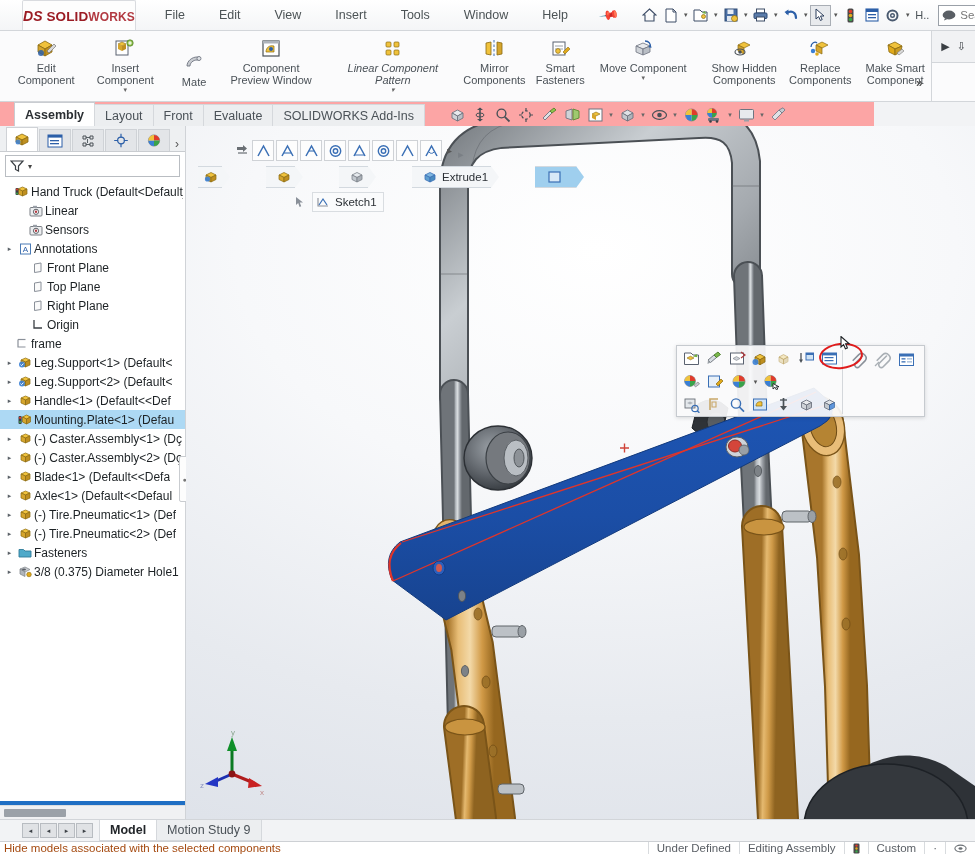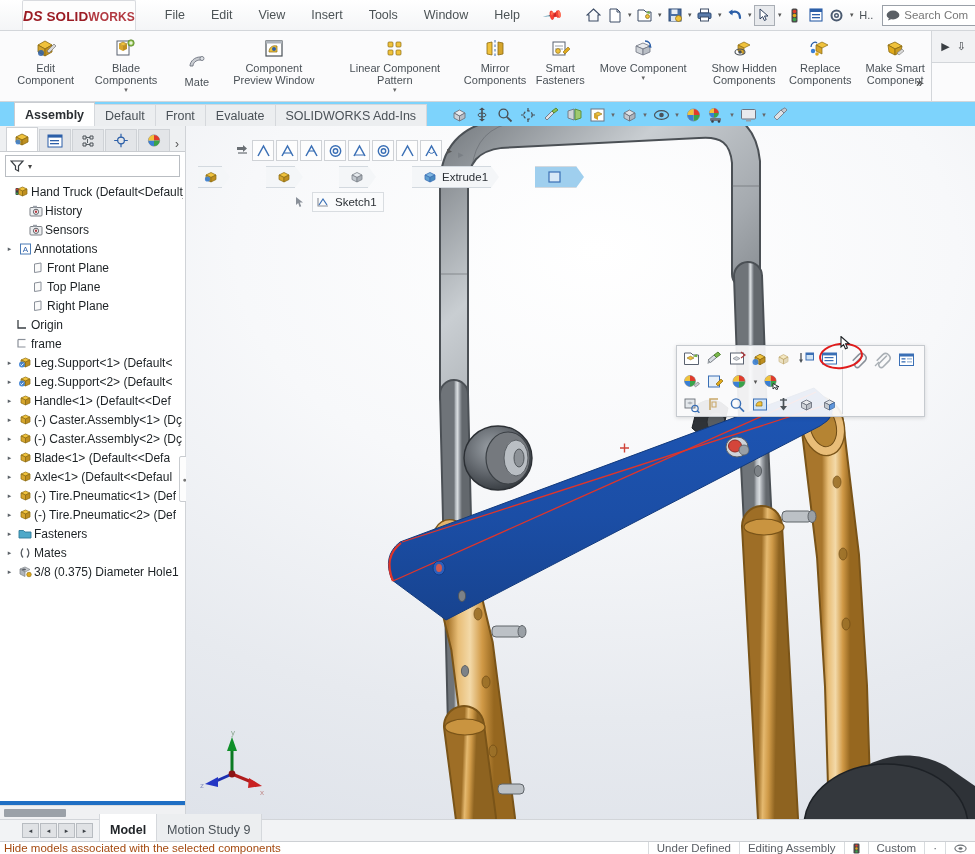--- a/index.html
+++ b/index.html
@@ -30,21 +30,21 @@
     border: 1px solid #d9dbdf; border-bottom: none;
     border-radius: 2px 2px 0 0;
     display: flex; align-items: center; justify-content: center;
   }
   .logo-txt {
     font-size: 13.5px; font-weight: bold; color: #9b1c24;
     letter-spacing: .1px; white-space: nowrap;
   }
   .logo-txt .ds { font-style: italic; font-size: 14px; }
   .logo-txt .wk { color: #b23a42; font-size: 12px; }
-  .menu { display: flex; align-items: center; margin-left: 20px; gap: 8px; justify-content: space-between; }
+  .menu { display: flex; align-items: center; margin-left: 20px; gap: 16px; justify-content: space-between; }
   .menu-item {
     font-size: 12.5px; color: #4c5356; padding: 3px 9px;
     cursor: default; white-space: nowrap;
   }
   .pin-icon { margin-left: 8px; color: #2a6bb5; font-size: 13px; transform: rotate(35deg); }
   .tb-sep { width: 1px; height: 19px; background: #cdd1d6; margin: 0 7px; }
   .tb-icons { display: flex; align-items: center; margin-left: 8px; gap: 0px; }
   .ticon {
     width: 21px; height: 21px; display: flex; align-items: center;
     justify-content: center; font-size: 13px; color: #3d4c66;
@@ -93,22 +93,22 @@
     position: absolute; top: 63px; left: 932px; width: 43px; height: 39px;
     background: #fbfbfc; border-bottom: 1px solid #d3d6da;
   }
   .chev-dbl {
     position: absolute; top: 76px; left: 916px;
     font-size: 12px; color: #555; font-weight: bold;
   }
 
   
   .tabrow {
-    position: absolute; top: 102px; left: 0; width: 975px; height: 24px;
-    background: #7dd3fc; display: flex; align-items: flex-end;
+    position: absolute; top: 102px; left: 0; width: 874px; height: 24px;
+    background: #fca5a5; display: flex; align-items: flex-end;
   }
   .cadtab {
     height: 22px; padding: 0 10px; display: flex; align-items: center;
     font-size: 12.5px; color: #4a5157; background: #eceef0;
     border: 1px solid #d5d8dc; border-bottom: none; margin-right: -1px;
   }
   .cadtab.active {
     background: #ffffff; color: #2b2f33; font-weight: bold;
     border-color: #c9ccd1; height: 24px;
   }
@@ -246,21 +246,21 @@
     background: #f2f3f5; border-top: 1px solid #d2d5d9;
     display: flex; align-items: center;
   }
   .navbtns { display: flex; align-items: center; margin-left: 22px; gap: 1px; }
   .navb {
     width: 17px; height: 15px; background: #e0e2e5; border: 1px solid #b8bcc1;
     display: flex; align-items: center; justify-content: center;
     font-size: 7px; color: #3d4247;
   }
   .btab {
-    height: 21px; padding: 16px 10px; display: flex; align-items: center;
+    height: 21px; padding: 4px 10px; display: flex; align-items: center;
     font-size: 12.5px; color: #4a5157; background: #eceef0;
     border: 1px solid #d5d8dc; border-top: none; margin-right: -1px;
   }
   .btab.active { background: #fff; color: #22262a; font-weight: bold; }
   .statusbar {
     position: absolute; top: 841px; left: 0; width: 975px; height: 13px;
     background: #ffffff; border-top: 1px solid #cdd0d4;
     display: flex; align-items: center;
   }
   .status-left { font-size: 11.5px; color: #a54a10; margin-left: 4px; white-space: nowrap; }
@@ -419,21 +419,21 @@
         <div class="ricon">
           <svg class="svgbox" width="22" height="22" viewBox="0 0 22 22">
               <rect x="2" y="3" width="12" height="14" fill="#fff" stroke="#5a6270" stroke-width="1"></rect>
               <path d="M4 6 L8 4 L12 6 L8 8 Z" fill="#f0c23c" stroke="#8a6a10" stroke-width=".6"></path>
               <path d="M4 6 L4 11 L8 13 L8 8 Z" fill="#d6a52c"></path>
               <path d="M12 6 L12 11 L8 13 L8 8 Z" fill="#bf8f20"></path>
               <circle cx="16" cy="5" r="3.2" fill="#8fc24d" stroke="#4d7a22" stroke-width=".7"></circle>
               <path d="M16 3.2 v3.6 M14.2 5 h3.6" stroke="#fff" stroke-width="1.2"></path>
             </svg>
         </div>
-        <div class="rlabel">Blade Components</div>
+        <div class="rlabel">Insert Component</div>
         <div class="rcaret">▾</div>
       </div>
 
       <div class="rbtn" style="min-width:44px;padding-top:16px;">
         <div class="ricon">
           <svg class="svgbox" width="20" height="18" viewBox="0 0 20 18">
               <path d="M3 12 C3 7, 8 3, 13 3 L16 3 L16 6 L13 6 C9 6, 6 9, 6 12 Z" fill="#c9ccd1" stroke="#6e7480" stroke-width=".9"></path>
               <circle cx="15" cy="4.5" r="2" fill="#dfe2e6" stroke="#6e7480" stroke-width=".8"></circle>
             </svg>
         </div>
@@ -446,21 +446,21 @@
               <rect x="3" y="2" width="16" height="15" fill="#fff" stroke="#4a5157" stroke-width="1.2"></rect>
               <rect x="3" y="2" width="16" height="2.5" fill="#aeb4bb"></rect>
               <path d="M6 13 C6 8, 10 6, 14 7 L14 13 Z" fill="#f0c23c" stroke="#8a6a10" stroke-width=".7"></path>
               <circle cx="11" cy="10" r="2" fill="#2c5fa8"></circle>
             </svg>
         </div>
         <div class="rlabel">Component
 Preview Window</div>
       </div>
 
-      <div class="rbtn" style="min-width:132px;">
+      <div class="rbtn" style="min-width:132px;font-style:italic;">
         <div class="ricon">
           <svg class="svgbox" width="22" height="20" viewBox="0 0 22 20">
               <g fill="#f0c23c" stroke="#8a6a10" stroke-width=".7">
                 <rect x="4" y="3" width="5" height="5" rx="1"></rect>
                 <rect x="12" y="3" width="5" height="5" rx="1"></rect>
                 <rect x="4" y="11" width="5" height="5" rx="1"></rect>
                 <rect x="12" y="11" width="5" height="5" rx="1"></rect>
               </g>
             </svg>
         </div>
@@ -556,21 +556,21 @@
   <div class="ribbon-right">
     <span class="rr">▶</span>
     <span class="rr">⇩</span>
   </div>
   <div class="ribbon-under"></div>
   <div class="chev-dbl">»</div>
 
   <div class="tabrow">
     <div style="width:14px"></div>
     <div class="cadtab active">Assembly</div>
-    <div class="cadtab">Default</div>
+    <div class="cadtab">Layout</div>
     <div class="cadtab">Front</div>
     <div class="cadtab">Evaluate</div>
     <div class="cadtab">SOLIDWORKS Add-Ins</div>
 
     <div class="viewtoolbar">
       <div class="vt">
         <svg class="svgbox" width="17" height="16" viewBox="0 0 17 16">
             <path d="M3 6 L8.5 3 L14 6 L8.5 9 Z" fill="#e8eaed" stroke="#6e7480" stroke-width=".9"></path>
             <path d="M3 6 L3 11 L8.5 14 L8.5 9 Z" fill="#cfd3d8" stroke="#6e7480" stroke-width=".9"></path>
             <path d="M14 6 L14 11 L8.5 14 L8.5 9 Z" fill="#b9bec5" stroke="#6e7480" stroke-width=".9"></path>
@@ -739,21 +739,21 @@
       <div class="tnode" style="padding-left:14px">
         <span class="twist"></span>
         <span class="ticonw">
           <svg class="svgbox" width="14" height="12" viewBox="0 0 14 12">
               <rect x="1" y="2.5" width="12" height="8.5" rx="1" fill="#eceef0" stroke="#7a7f85" stroke-width="1"></rect>
               <rect x="4" y="0.8" width="4" height="2" fill="#9aa0a8"></rect>
               <circle cx="7" cy="6.8" r="2.6" fill="#fff" stroke="#5a5f65" stroke-width="1"></circle>
               <circle cx="7" cy="6.8" r="1.2" fill="#b23a42"></circle>
             </svg>
         </span>
-        <span class="tlabel">History</span>
+        <span class="tlabel">Linear</span>
       </div>
 
       <div class="tnode" style="padding-left:14px">
         <span class="twist"></span>
         <span class="ticonw">
           <svg class="svgbox" width="14" height="12" viewBox="0 0 14 12">
               <rect x="1" y="2.5" width="12" height="8.5" rx="1" fill="#eceef0" stroke="#7a7f85" stroke-width="1"></rect>
               <rect x="4" y="0.8" width="4" height="2" fill="#9aa0a8"></rect>
               <circle cx="7" cy="6.8" r="2.6" fill="#fff" stroke="#5a5f65" stroke-width="1"></circle>
               <circle cx="7" cy="6.8" r="1.2" fill="#b23a42"></circle>
@@ -796,21 +796,21 @@
       <div class="tnode" style="padding-left:16px">
         <span class="twist"></span>
         <span class="ticonw">
           <svg class="svgbox" width="12" height="12" viewBox="0 0 12 12">
               <path d="M2.5 2 L9 1 L9 9.5 L2.5 10.5 Z" fill="#fafafa" stroke="#8a9099" stroke-width="1"></path>
             </svg>
         </span>
         <span class="tlabel">Right Plane</span>
       </div>
 
-      <div class="tnode" style="">
+      <div class="tnode" style="padding-left:16px">
         <span class="twist"></span>
         <span class="ticonw">
           <svg class="svgbox" width="12" height="12" viewBox="0 0 12 12">
               <path d="M2 1 V9 H10" fill="none" stroke="#3a3f44" stroke-width="1.3"></path>
             </svg>
         </span>
         <span class="tlabel">Origin</span>
       </div>
 
       <div class="tnode" style="">
@@ -857,20 +857,34 @@
         <span class="ticonw">
           <svg class="svgbox" width="14" height="13" viewBox="0 0 14 13">
               <path d="M3 4 L7.5 2 L12 4 L7.5 6 Z" fill="#f0c23c" stroke="#8a6a10" stroke-width=".7"></path>
               <path d="M3 4 L3 9 L7.5 11 L7.5 6 Z" fill="#d6a52c" stroke="#8a6a10" stroke-width=".7"></path>
               <path d="M12 4 L12 9 L7.5 11 L7.5 6 Z" fill="#bf8f20" stroke="#8a6a10" stroke-width=".7"></path>
             </svg>
         </span>
         <span class="tlabel">Handle&lt;1&gt; (Default&lt;&lt;Def</span>
       </div>
 
+      <div class="tnode sel" style="padding-left:3px">
+        <span class="twist"></span>
+        <span class="ticonw">
+          <svg class="svgbox" width="14" height="13" viewBox="0 0 14 13">
+              <path d="M4.5 4 L8.5 2 L12.5 4 L8.5 6 Z" fill="#f0c23c" stroke="#8a6a10" stroke-width=".7"></path>
+              <path d="M4.5 4 L4.5 9 L8.5 11 L8.5 6 Z" fill="#d6a52c" stroke="#8a6a10" stroke-width=".7"></path>
+              <path d="M12.5 4 L12.5 9 L8.5 11 L8.5 6 Z" fill="#bf8f20" stroke="#8a6a10" stroke-width=".7"></path>
+              <rect x="0.5" y="3" width="3.2" height="8" rx="1" fill="#3a3f44"></rect>
+              <circle cx="2.1" cy="4.8" r="1.1" fill="#e03b2b"></circle>
+              <circle cx="2.1" cy="9" r="1.1" fill="#3aa34a"></circle>
+            </svg>
+        </span>
+        <span class="tlabel">Mounting.Plate&lt;1&gt; (Defau</span>
+      </div>
 
       <div class="tnode" style="padding-left:3px">
         <span class="twist">▸</span>
         <span class="ticonw">
           <svg class="svgbox" width="14" height="13" viewBox="0 0 14 13">
               <path d="M3 4 L7.5 2 L12 4 L7.5 6 Z" fill="#f0c23c" stroke="#8a6a10" stroke-width=".7"></path>
               <path d="M3 4 L3 9 L7.5 11 L7.5 6 Z" fill="#d6a52c" stroke="#8a6a10" stroke-width=".7"></path>
               <path d="M12 4 L12 9 L7.5 11 L7.5 6 Z" fill="#bf8f20" stroke="#8a6a10" stroke-width=".7"></path>
             </svg>
         </span>
@@ -940,30 +954,20 @@
       <div class="tnode" style="padding-left:3px">
         <span class="twist">▸</span>
         <span class="ticonw">
           <svg class="svgbox" width="14" height="12" viewBox="0 0 14 12">
               <path d="M1 2.5 H5.5 L7 4 H13 V10 H1 Z" fill="#4fa9c9" stroke="#2f7c99" stroke-width=".9"></path>
             </svg>
         </span>
         <span class="tlabel">Fasteners</span>
       </div>
 
-      <div class="tnode" style="padding-left:3px">
-        <span class="twist">▸</span>
-        <span class="ticonw">
-          <svg class="svgbox" width="14" height="12" viewBox="0 0 14 12">
-              <path d="M5 1.5 C2.6 3.6 2.6 8.4 5 10.5" fill="none" stroke="#5a5f65" stroke-width="1.3"></path>
-              <path d="M9 1.5 C11.4 3.6 11.4 8.4 9 10.5" fill="none" stroke="#5a5f65" stroke-width="1.3"></path>
-            </svg>
-        </span>
-        <span class="tlabel">Mates</span>
-      </div>
 
       <div class="tnode" style="padding-left:3px">
         <span class="twist">▸</span>
         <span class="ticonw">
           <svg class="svgbox" width="14" height="13" viewBox="0 0 14 13">
               <path d="M2 4 L7 2 L12 4.5 L7 7 Z" fill="#c9ccd1" stroke="#7a7f85" stroke-width=".7"></path>
               <path d="M2 4 L2 9 L7 11.5 L7 7 Z" fill="#b0b5bb" stroke="#7a7f85" stroke-width=".7"></path>
               <ellipse cx="6" cy="4.6" rx="2" ry="1" fill="#5a5f65"></ellipse>
               <circle cx="11" cy="9.5" r="2.3" fill="#e0a91a" stroke="#8a6a10" stroke-width=".6"></circle>
             </svg>

